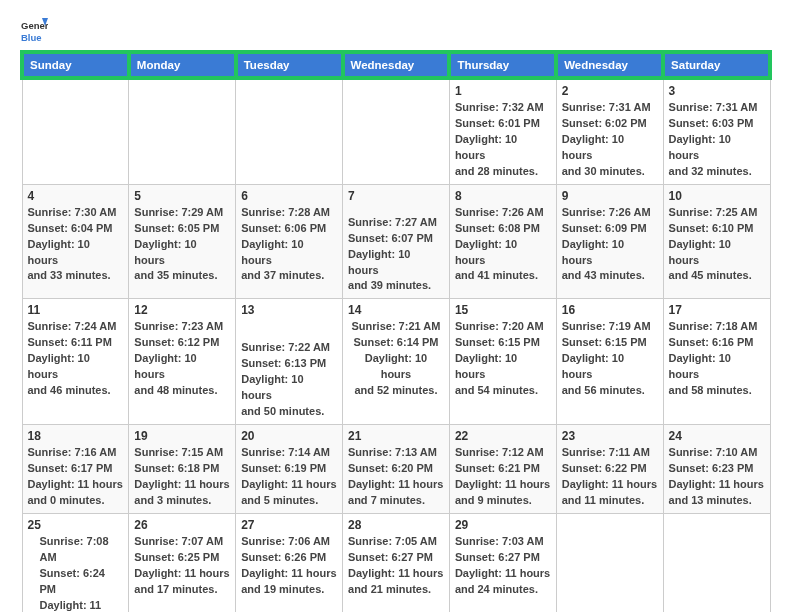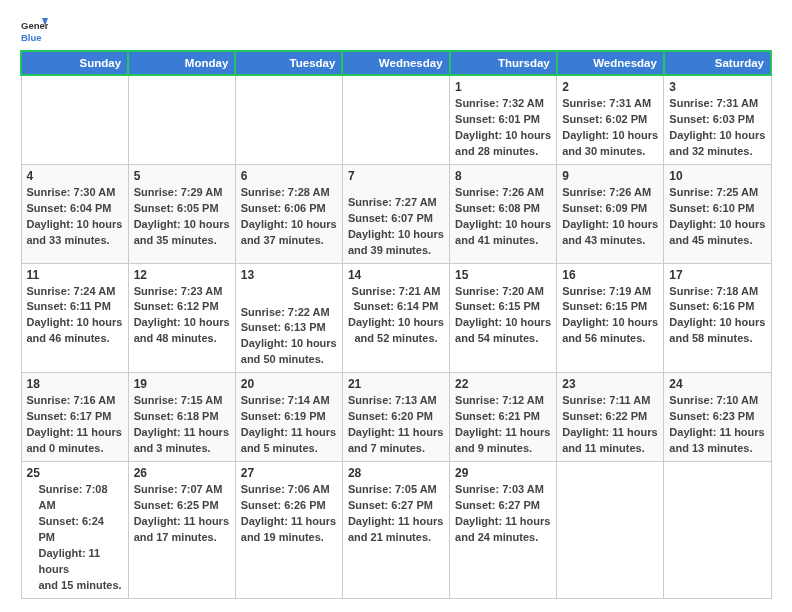--- a/index.html
+++ b/index.html
@@ -41,25 +41,25 @@
     }
     .calendar-table {
       width: 100%;
       border-collapse: collapse;
       margin-top: 6px;
       font-size: 10.5px;
     }
     .calendar-table thead tr th {
       background-color: #3a7bd5;
       color: #fff;
-      text-align: right;
+      text-align: left;
       padding: 5px 6px;
       font-size: 11.5px;
       font-weight: bold;
-      border: 2px solid #22c55e;
+      border: 4px solid #22c55e;
     }
     .calendar-table tbody tr td {
       border: 1px solid #ccc;
       vertical-align: top;
       padding: 4px 5px;
       width: calc(100% / 7);
       height: 82px;
       background: #fff;
     }
     .calendar-table tbody tr:nth-child(even) td {

